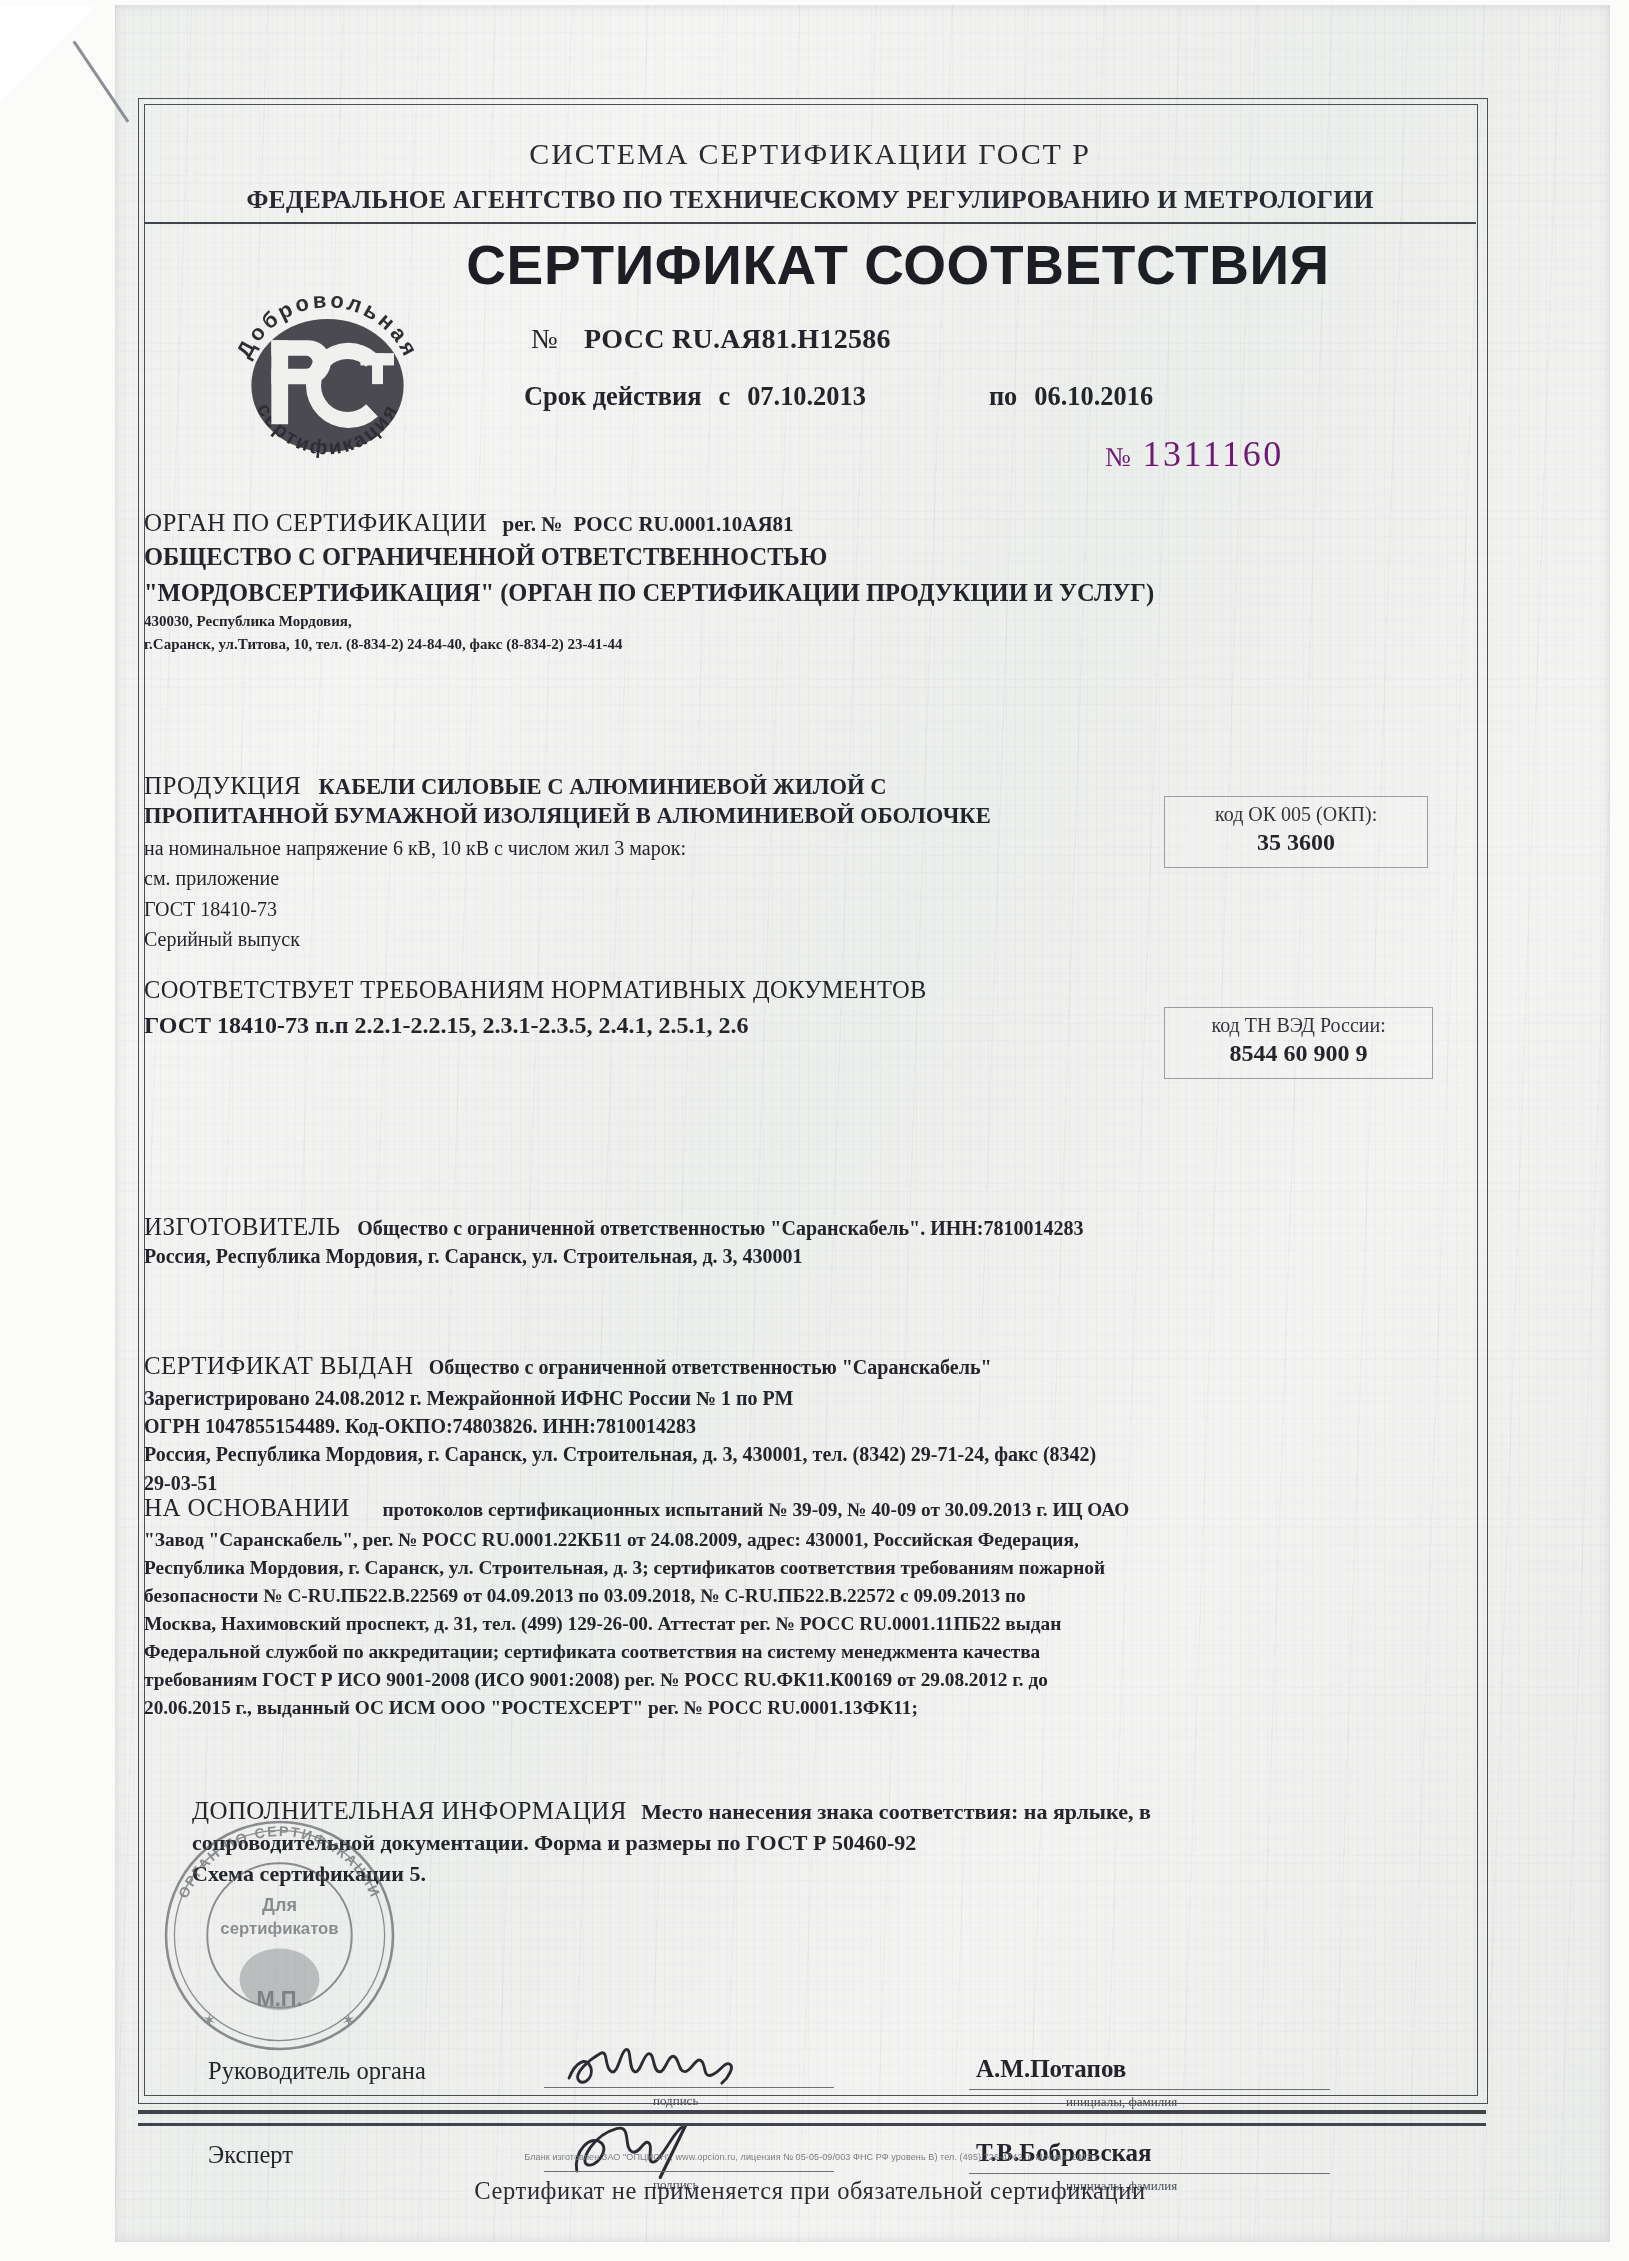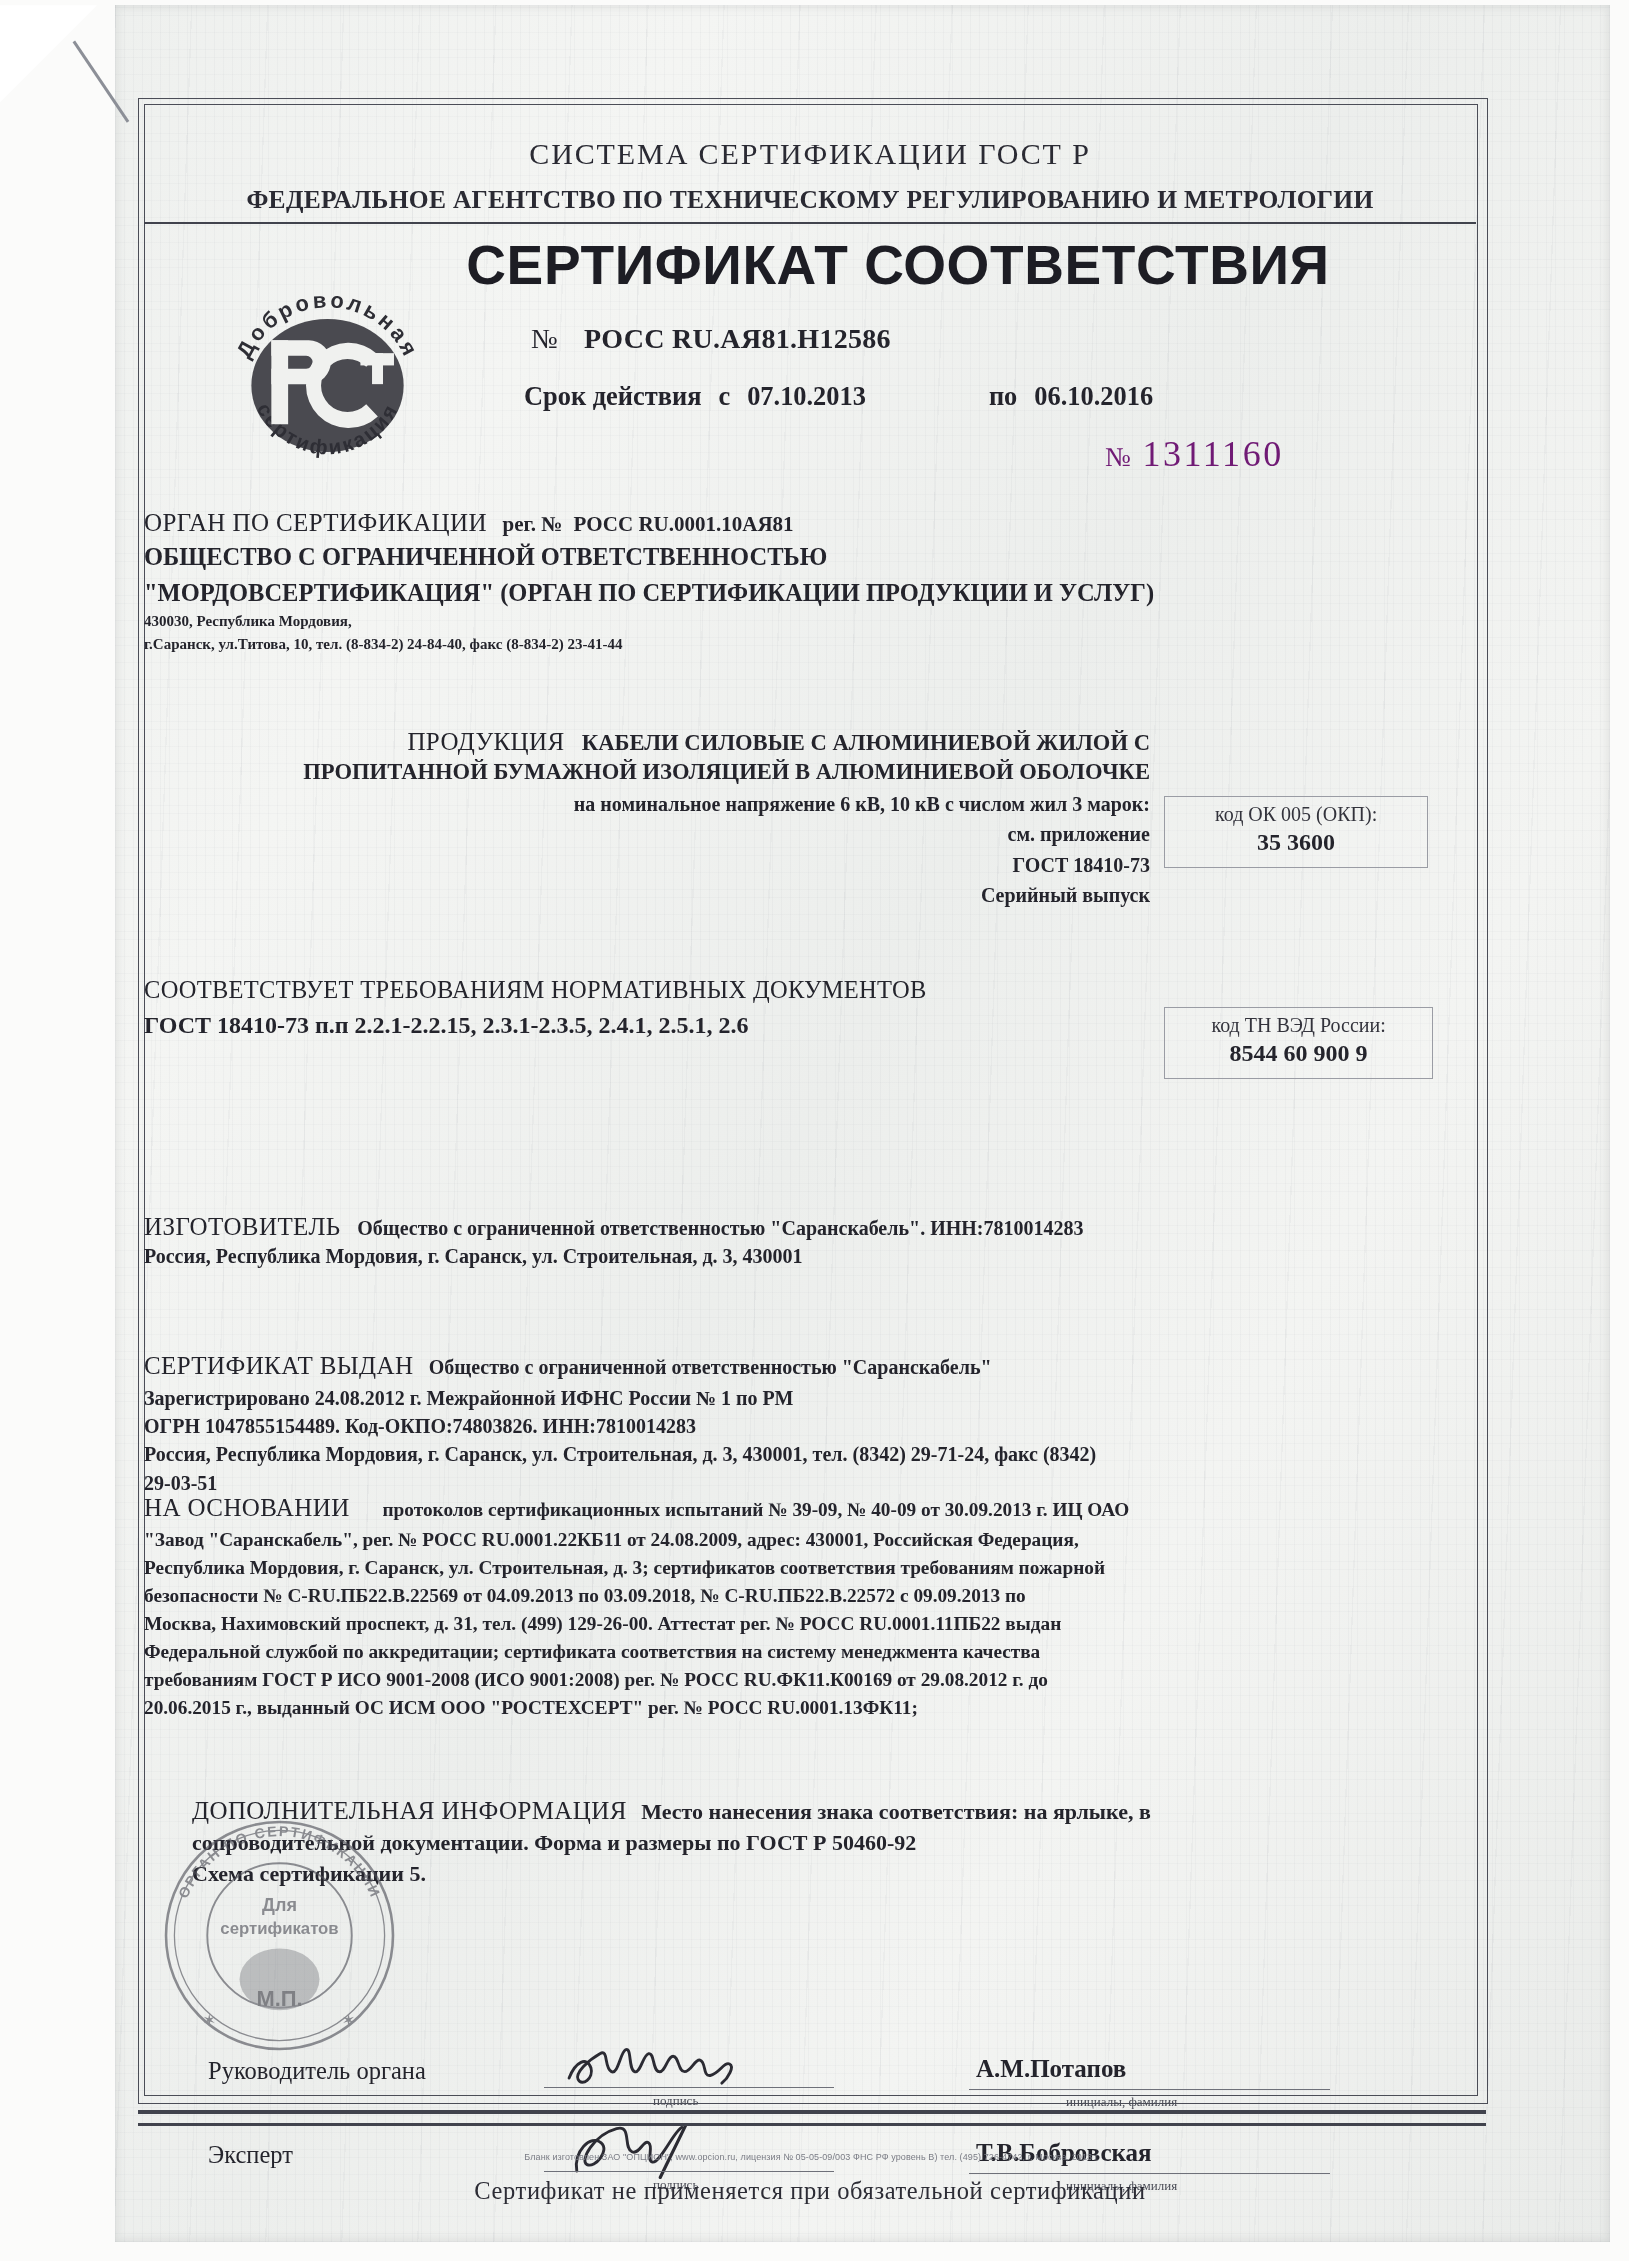--- a/index.html
+++ b/index.html
@@ -191,25 +191,25 @@
   
   #body-sect { left: 0px; top: 405px; }
   #body-sect .row1 { font-size: 24.5px; }
   #body-sect .row1 .v { font-size: 21px; font-weight: 700; margin-left: 15.5px; }
   #body-sect .big {
     font-size: 24.5px; font-weight: 700; line-height: 1.3; margin-top: 3.9px;
   }
   #body-sect .addr { font-size: 15px; font-weight: 700; line-height: 1.38; margin-top: 2.6px; }
 
   
-  #prod-sect { left: 0px; top: 622px; width: 1006px; text-align: right; }
+  #prod-sect { left: 0px; top: 666px; width: 1006px; }
   #prod-sect .headline {
     font-size: 22.6px; font-weight: 700; line-height: 1.28;
   }
-  #prod-sect .sub { font-size: 20px; font-weight: 700; line-height: 1.4; margin-top: 2.6px; }
+  #prod-sect .sub { font-size: 20px; font-weight: 400; line-height: 1.4; margin-top: 2.6px; }
 
   
   .codebox {
     position: absolute;
     border: 1.3px solid #9a9ca4;
     background: rgba(255,255,255,.10);
     text-align: center;
     padding: 6.4px 11.6px 10.3px;
   }
   .codebox .cl { font-size: 20px; font-weight: 400; color: #33333c; }

